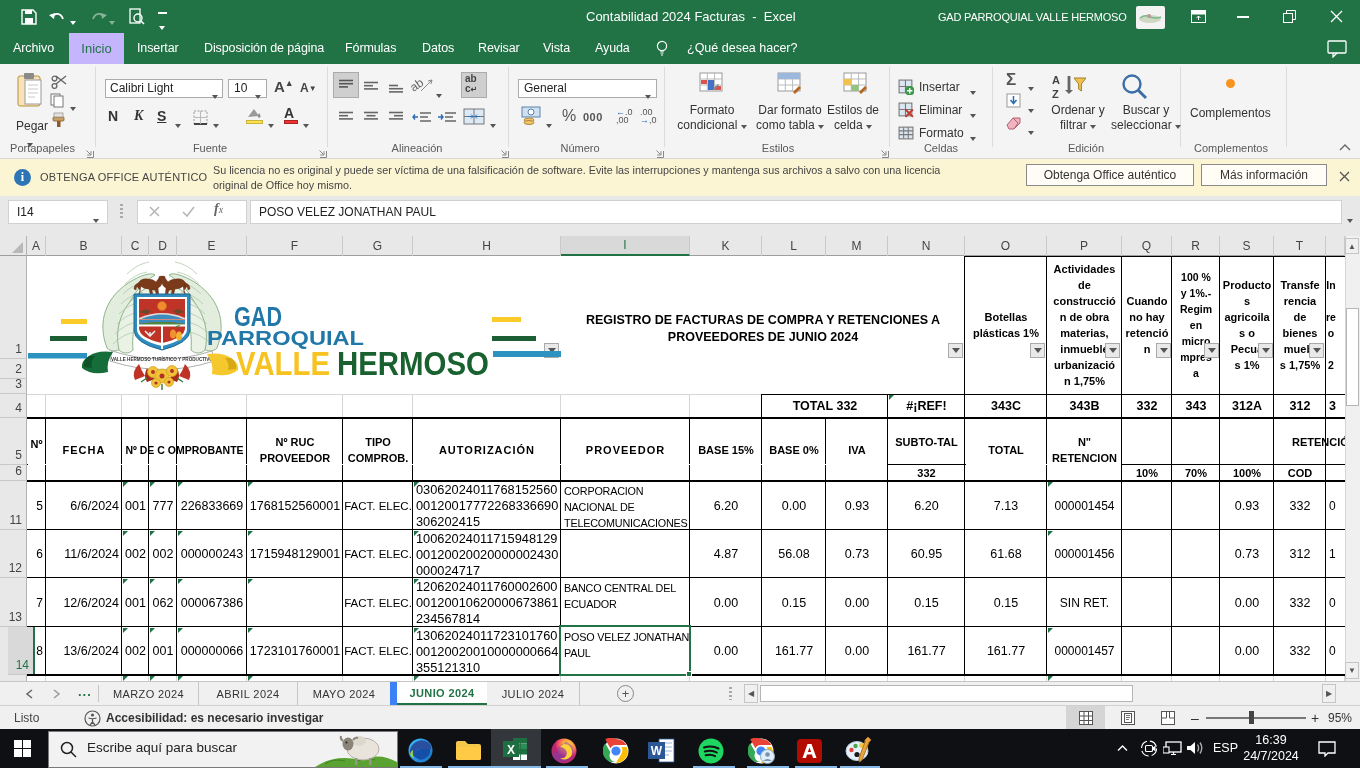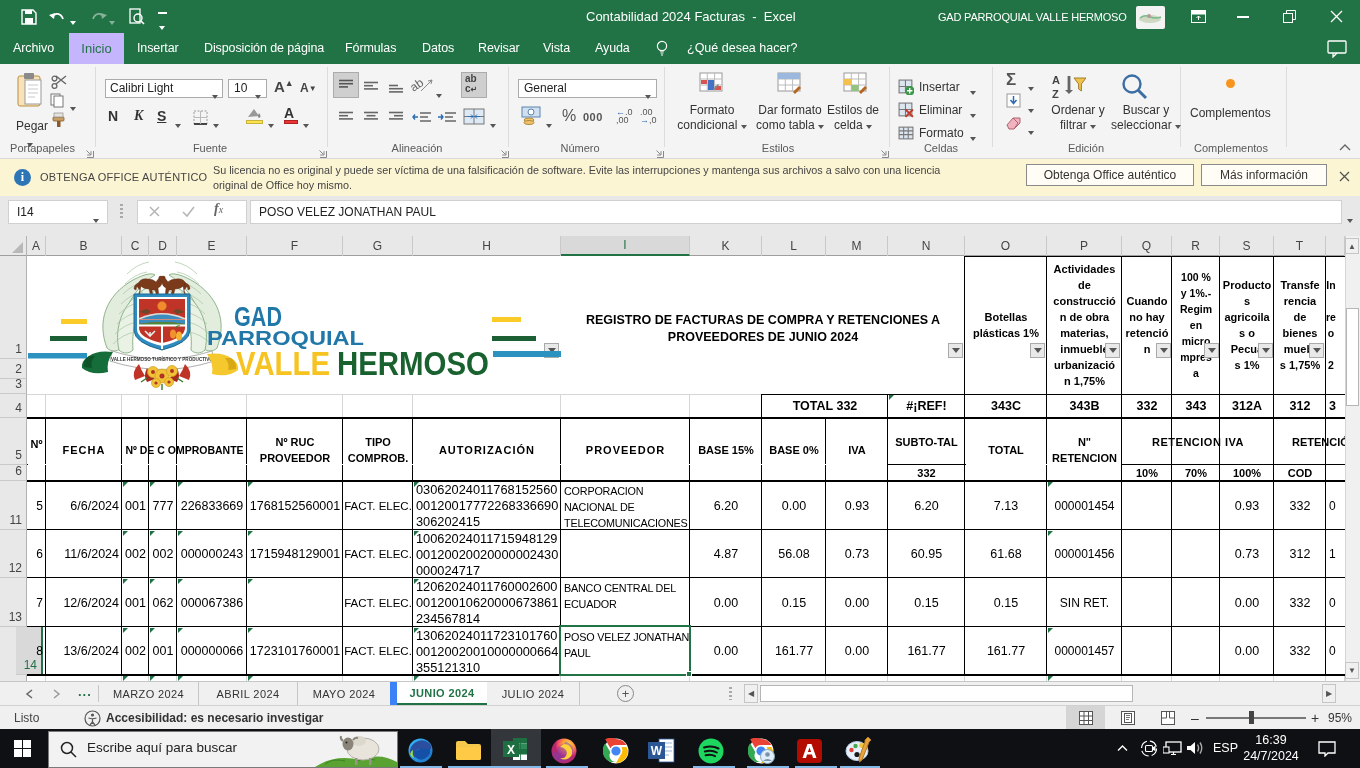--- a/index.html
+++ b/index.html
@@ -358,21 +358,21 @@
 <div class="a" style="left:0;top:20px;width:27px;height:425px;background:#e8e8e8;border-right:1px solid #b2b2b2"></div>
 <div class="a" style="left:0;top:20px;width:27px;height:103px;background:#e8e8e8;border-right:1px solid #b2b2b2;border-bottom:1px solid #c9c9c9;font-size:12px;color:#444;display:flex;align-items:flex-end;justify-content:flex-end;padding:0 4px 2px 0">1</div>
 <div class="a" style="left:0;top:123px;width:27px;height:20px;background:#e8e8e8;border-right:1px solid #b2b2b2;border-bottom:1px solid #c9c9c9;font-size:12px;color:#444;display:flex;align-items:flex-end;justify-content:flex-end;padding:0 4px 2px 0">2</div>
 <div class="a" style="left:0;top:143px;width:27px;height:15px;background:#e8e8e8;border-right:1px solid #b2b2b2;border-bottom:1px solid #c9c9c9;font-size:12px;color:#444;display:flex;align-items:flex-end;justify-content:flex-end;padding:0 4px 2px 0">3</div>
 <div class="a" style="left:0;top:158px;width:27px;height:24px;background:#e8e8e8;border-right:1px solid #b2b2b2;border-bottom:1px solid #c9c9c9;font-size:12px;color:#444;display:flex;align-items:flex-end;justify-content:flex-end;padding:0 4px 2px 0">4</div>
 <div class="a" style="left:0;top:182px;width:27px;height:47px;background:#e8e8e8;border-right:1px solid #b2b2b2;border-bottom:1px solid #c9c9c9;font-size:12px;color:#444;display:flex;align-items:flex-end;justify-content:flex-end;padding:0 4px 2px 0">5</div>
 <div class="a" style="left:0;top:229px;width:27px;height:16px;background:#e8e8e8;border-right:1px solid #b2b2b2;border-bottom:1px solid #c9c9c9;font-size:12px;color:#444;display:flex;align-items:flex-end;justify-content:flex-end;padding:0 4px 2px 0">6</div>
 <div class="a" style="left:0;top:245px;width:27px;height:49px;background:#e8e8e8;border-right:1px solid #b2b2b2;border-bottom:1px solid #c9c9c9;font-size:12px;color:#444;display:flex;align-items:flex-end;justify-content:flex-end;padding:0 4px 2px 0">11</div>
 <div class="a" style="left:0;top:294px;width:27px;height:48px;background:#e8e8e8;border-right:1px solid #b2b2b2;border-bottom:1px solid #c9c9c9;font-size:12px;color:#444;display:flex;align-items:flex-end;justify-content:flex-end;padding:0 4px 2px 0">12</div>
 <div class="a" style="left:0;top:342px;width:27px;height:49px;background:#e8e8e8;border-right:1px solid #b2b2b2;border-bottom:1px solid #c9c9c9;font-size:12px;color:#444;display:flex;align-items:flex-end;justify-content:flex-end;padding:0 4px 2px 0">13</div>
-<div class="a" style="left:16px;top:391px;width:27px;height:48px;background:#d9d9d9;border-right:2px solid #217346;border-bottom:1px solid #c9c9c9;font-size:12px;color:#217346;display:flex;align-items:flex-end;justify-content:flex-end;padding:16px 4px 2px 0">14</div>
+<div class="a" style="left:8px;top:391px;width:27px;height:48px;background:#d9d9d9;border-right:2px solid #217346;border-bottom:1px solid #c9c9c9;font-size:12px;color:#217346;display:flex;align-items:flex-end;justify-content:flex-end;padding:16px 4px 2px 0">14</div>
 <div class="a" style="left:45px;top:158px;width:1px;height:24px;background:#d6d6d6"></div>
 <div class="a" style="left:45px;top:439px;width:1px;height:6px;background:#d6d6d6"></div>
 <div class="a" style="left:121px;top:158px;width:1px;height:24px;background:#d6d6d6"></div>
 <div class="a" style="left:121px;top:439px;width:1px;height:6px;background:#d6d6d6"></div>
 <div class="a" style="left:148px;top:158px;width:1px;height:24px;background:#d6d6d6"></div>
 <div class="a" style="left:148px;top:439px;width:1px;height:6px;background:#d6d6d6"></div>
 <div class="a" style="left:176px;top:158px;width:1px;height:24px;background:#d6d6d6"></div>
 <div class="a" style="left:176px;top:439px;width:1px;height:6px;background:#d6d6d6"></div>
 <div class="a" style="left:246px;top:158px;width:1px;height:24px;background:#d6d6d6"></div>
 <div class="a" style="left:246px;top:439px;width:1px;height:6px;background:#d6d6d6"></div>
@@ -446,21 +446,20 @@
 <div class="a" style="left:343px;top:182px;width:70px;height:63px;display:flex;align-items:center;justify-content:center;text-align:center;font-size:11px;font-weight:bold;line-height:16px;letter-spacing:0px;color:#000;overflow:hidden;white-space:nowrap">TIPO<br>COMPROB.</div>
 <div class="a" style="left:413px;top:182px;width:148px;height:63px;display:flex;align-items:center;justify-content:center;text-align:center;font-size:11px;font-weight:bold;letter-spacing:1px;color:#000;overflow:hidden;white-space:nowrap">AUTORIZACIÓN</div>
 <div class="a" style="left:561px;top:182px;width:129px;height:63px;display:flex;align-items:center;justify-content:center;text-align:center;font-size:11px;font-weight:bold;letter-spacing:1px;color:#000;overflow:hidden;white-space:nowrap">PROVEEDOR</div>
 <div class="a" style="left:690px;top:182px;width:72px;height:63px;display:flex;align-items:center;justify-content:center;text-align:center;font-size:11px;font-weight:bold;letter-spacing:0px;color:#000;overflow:hidden;white-space:nowrap">BASE 15%</div>
 <div class="a" style="left:762px;top:182px;width:64px;height:63px;display:flex;align-items:center;justify-content:center;text-align:center;font-size:11px;font-weight:bold;letter-spacing:0px;color:#000;overflow:hidden;white-space:nowrap">BASE 0%</div>
 <div class="a" style="left:826px;top:182px;width:62px;height:63px;display:flex;align-items:center;justify-content:center;text-align:center;font-size:11px;font-weight:bold;letter-spacing:0px;color:#000;overflow:hidden;white-space:nowrap">IVA</div>
 <div class="a" style="left:888px;top:182px;width:77px;height:47px;display:flex;align-items:center;justify-content:center;text-align:center;font-size:11px;font-weight:bold;letter-spacing:0px;color:#000;overflow:hidden;white-space:nowrap">SUBTO-TAL</div>
 <div class="a" style="left:888px;top:229px;width:77px;height:16px;display:flex;align-items:center;justify-content:center;text-align:center;font-size:11px;font-weight:bold;letter-spacing:0px;padding:2px 3px;color:#000;overflow:hidden;white-space:nowrap">332</div>
 <div class="a" style="left:965px;top:182px;width:82px;height:63px;display:flex;align-items:center;justify-content:center;text-align:center;font-size:11px;font-weight:bold;letter-spacing:0px;color:#000;overflow:hidden;white-space:nowrap">TOTAL</div>
 <div class="a" style="left:1047px;top:182px;width:75px;height:63px;display:flex;align-items:center;justify-content:center;text-align:center;font-size:11px;font-weight:bold;line-height:16px;letter-spacing:0px;color:#000;overflow:hidden;white-space:nowrap">N"<br>RETENCION</div>
-<div class="a" style="left:1122px;top:182px;width:152px;height:47px;display:flex;align-items:center;justify-content:center;text-align:center;font-size:11px;font-weight:bold;letter-spacing:0.5px;color:#000;overflow:hidden;white-space:nowrap">RETENCION IVA</div>
 <div class="a" style="left:1122px;top:229px;width:50px;height:16px;display:flex;align-items:center;justify-content:center;text-align:center;font-size:11px;font-weight:bold;letter-spacing:0px;padding:2px 3px;color:#000;overflow:hidden;white-space:nowrap">10%</div>
 <div class="a" style="left:1172px;top:229px;width:48px;height:16px;display:flex;align-items:center;justify-content:center;text-align:center;font-size:11px;font-weight:bold;letter-spacing:0px;padding:2px 3px;color:#000;overflow:hidden;white-space:nowrap">70%</div>
 <div class="a" style="left:1220px;top:229px;width:54px;height:16px;display:flex;align-items:center;justify-content:center;text-align:center;font-size:11px;font-weight:bold;letter-spacing:0px;padding:2px 3px;color:#000;overflow:hidden;white-space:nowrap">100%</div>
 <div class="a" style="left:1274px;top:182px;width:71px;height:47px;display:flex;align-items:center;justify-content:flex-start;text-align:center;font-size:11px;font-weight:bold;letter-spacing:0px;color:#000;overflow:hidden;white-space:nowrap">
       <span style="padding-left:18px">RETENCIÓN</span>
     </div>
 <div class="a" style="left:1274px;top:229px;width:52px;height:16px;display:flex;align-items:center;justify-content:center;text-align:center;font-size:11px;font-weight:bold;letter-spacing:0px;padding:2px 3px;color:#000;overflow:hidden;white-space:nowrap">COD</div>
 <div class="a" style="left:965px;top:20px;width:82px;height:138px;display:flex;align-items:center;justify-content:center;text-align:center;font-size:11px;font-weight:bold;line-height:16px;letter-spacing:0px;color:#000;overflow:hidden;white-space:nowrap">Botellas<br>plásticas 1%</div>
 <div class="a" style="left:1047px;top:20px;width:75px;height:138px;display:flex;align-items:center;justify-content:center;text-align:center;font-size:11px;font-weight:bold;line-height:16px;letter-spacing:0px;color:#000;overflow:hidden;white-space:nowrap">Actividades<br>de<br>construcció<br>n de obra<br>materias,<br>inmueble<br>urbanizació<br>n 1,75%</div>
 <div class="a" style="left:1122px;top:20px;width:50px;height:138px;display:flex;align-items:center;justify-content:center;text-align:center;font-size:11px;font-weight:bold;line-height:16px;letter-spacing:0px;color:#000;overflow:hidden;white-space:nowrap">Cuando<br>no hay<br>retenció<br>n</div>

